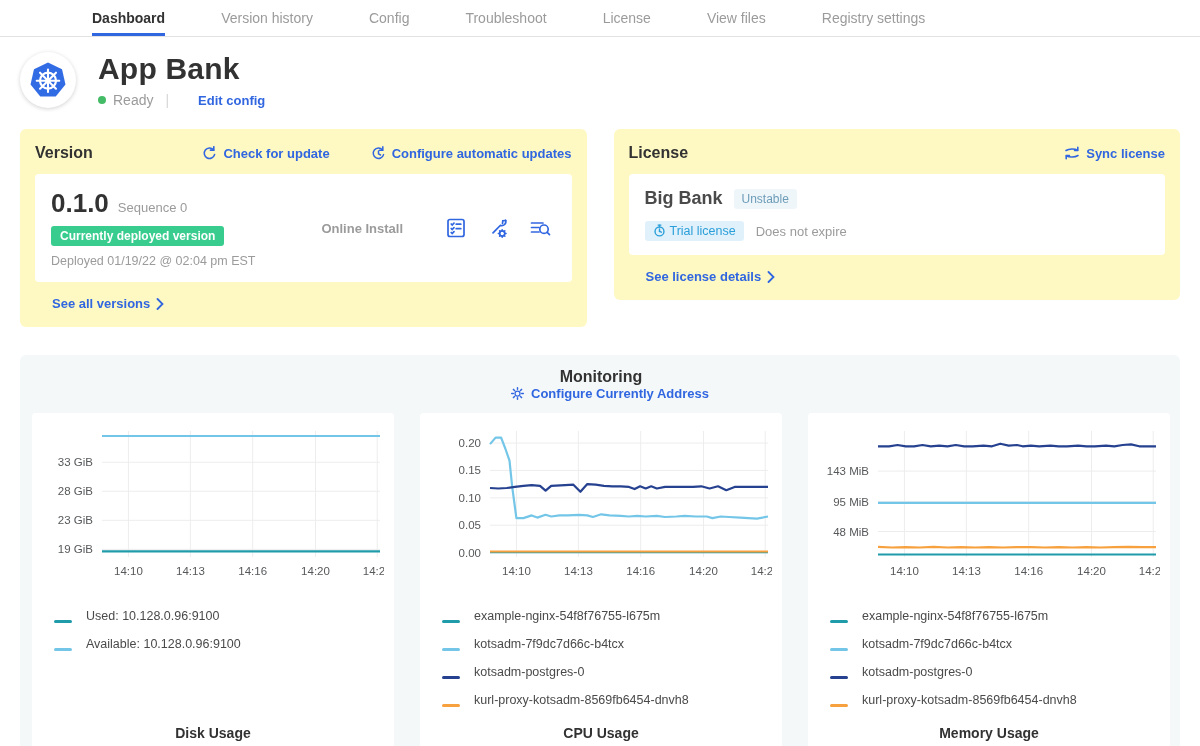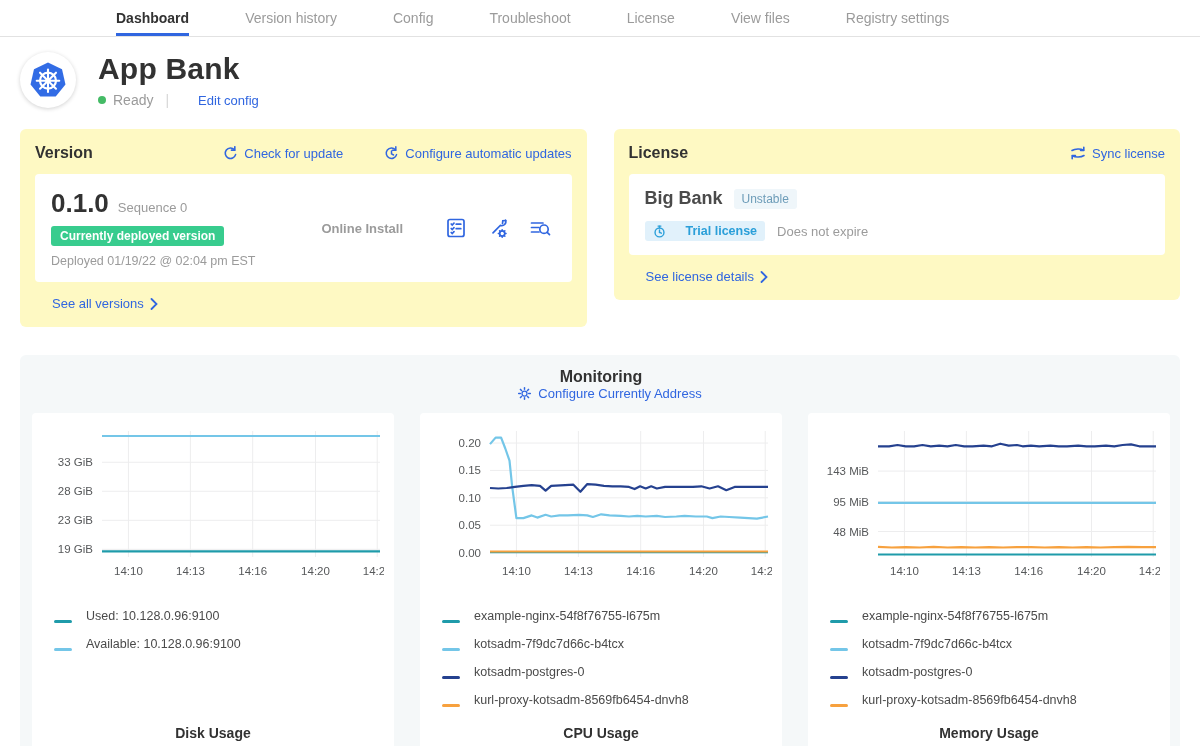--- a/index.html
+++ b/index.html
@@ -1,39 +1,39 @@
 <!DOCTYPE html>
 <html><head>
 <meta charset="utf-8">
 <style>
   * { margin:0; padding:0; box-sizing:border-box; }
   html,body { width:1200px; height:746px; background:#fff; overflow:hidden;
     font-family:"Liberation Sans","DejaVu Sans",sans-serif; color:#323232; }
 
   
   .topnav { height:37px; display:flex; align-items:stretch; gap:56px;
-    padding-left:116px; border-bottom:1px solid #e2e2e2; background:#fff; }
+    padding-left:92px; border-bottom:1px solid #e2e2e2; background:#fff; }
   .tab { display:flex; align-items:center; font-size:14px; color:#9b9b9b;
     cursor:pointer; border-bottom:3px solid transparent; padding-top:2px; }
   .tab.active { color:#323232; font-weight:700; border-bottom-color:#3066e0; }
 
   
   .page { padding:0 20px; }
 
   .app-header { display:flex; align-items:center; margin-top:15px; }
   .app-icon { width:56px; height:56px; border-radius:50%; background:#fff;
     box-shadow:0 1px 4px rgba(0,0,0,.18); display:flex; align-items:center;
     justify-content:center; }
   .app-head-text { margin-left:22px; }
   .app-title { font-size:30px; font-weight:700; letter-spacing:.2px; }
   .app-status { display:flex; align-items:center; margin-top:6px; font-size:14px; }
   .status-dot { width:8px; height:8px; border-radius:50%; background:#44bb66; margin-right:7px; }
   .status-text { color:#9b9b9b; }
   .vdivider { color:#d6d6d6; margin:0 12px; font-size:14px; }
-  .link { color:#3066e0; font-weight:400; font-size:13px; text-decoration:none;
+  .link { color:#3066e0; font-weight:700; font-size:13px; text-decoration:none;
     cursor:pointer; display:inline-flex; align-items:center; gap:6px;padding-left:17px; }
 
   
   .cards-row { display:flex; gap:27px; margin-top:21px; align-items:flex-start; }
   .panel { background:#fef9c3; border-radius:6px; padding:15px; flex:1 1 0; }
   .panel-head { display:flex; align-items:center; justify-content:space-between; }
   .panel-title { font-size:16px; font-weight:700; }
   .panel-links { display:flex; gap:24px; }
   .inner-card { background:#fff; border-radius:4px; margin-top:12px; padding:14px 16px; }
 
@@ -51,22 +51,22 @@
   .icon-btn { width:24px; height:24px; cursor:pointer; display:flex;
     align-items:center; justify-content:center; }
   .see-link { margin-top:14px; display:inline-flex; }
 
   
   .lic-name-row { display:flex; align-items:center; }
   .lic-name { font-size:18px; font-weight:700; color:#4a4a4a; }
   .channel-badge { margin-left:11px; background:#eff6fa; color:#6d9cb8; font-size:12px;
     padding:3px 8px; border-radius:3px; }
   .lic-row2 { display:flex; align-items:center; margin-top:12px; }
-  .trial-badge { display:inline-flex; align-items:flex-end; gap:20px; background:#e1f1fb;
-    color:#2b9fd9; font-size:12.5px; font-weight:700; padding:3px 8px; border-radius:3px; }
+  .trial-badge { display:inline-flex; align-items:flex-start; gap:4px; background:#e1f1fb;
+    color:#2b9fd9; font-size:12.5px; font-weight:400; padding:3px 8px; border-radius:3px; }
   .lic-expiry { font-size:13px; color:#9b9b9b; margin-left:12px; }
 
   
   .monitoring { background:#f5f8f9; border-radius:6px; padding:13px 12px; margin-top:28px; }
   .mon-head { display:flex; align-items:center; justify-content:space-between; padding:0 8px 0 10px;flex-direction:column; }
   .charts-row { display:flex; gap:26px; margin-top:12px; }
   .chart-card { background:#fff; border-radius:4px; flex:1 1 0; height:342px;
     padding:10px 10px 14px 10px; display:flex; flex-direction:column; }
   .legend { margin-top:12px; padding-left:12px; }
   .legend-item { display:flex; align-items:flex-end; height:28px; }

